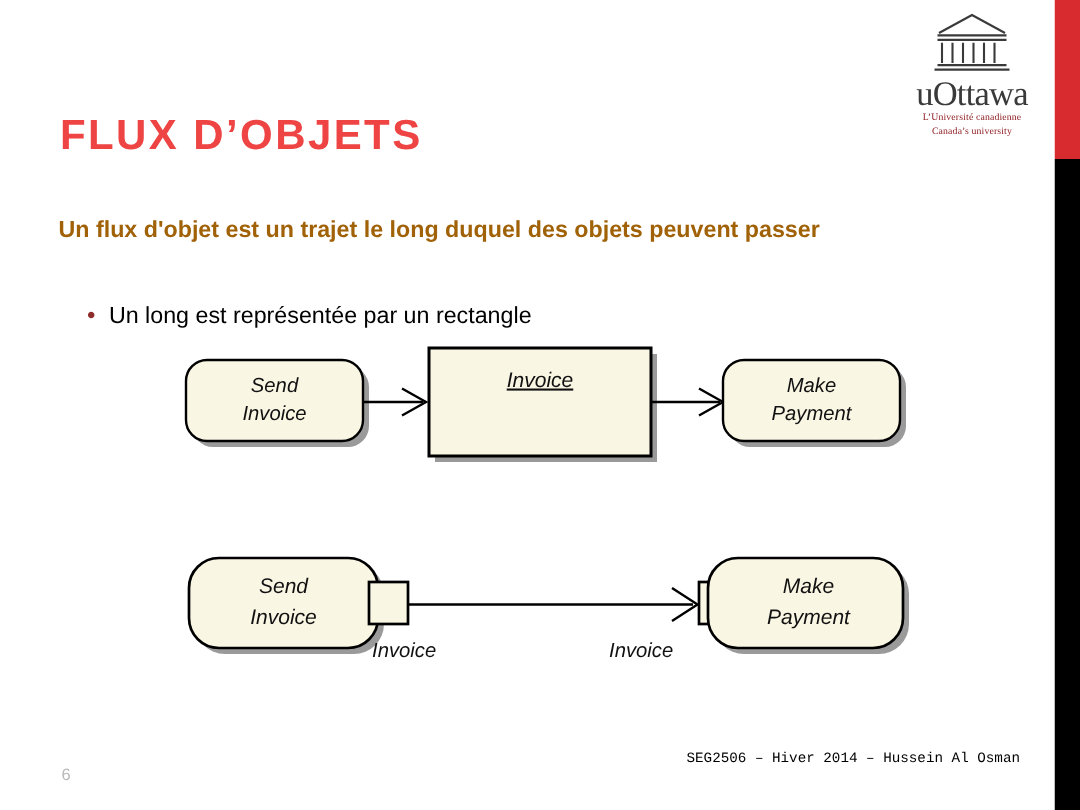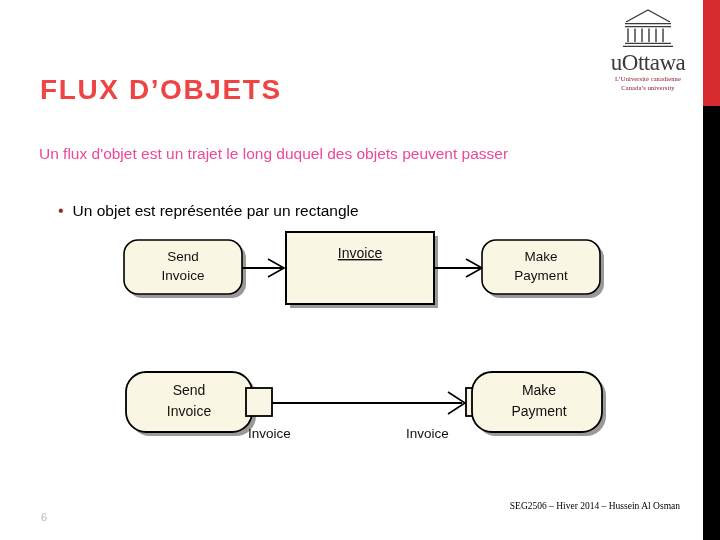--- a/index.html
+++ b/index.html
@@ -72,22 +72,22 @@
     letter-spacing: 1.6px;
     white-space: nowrap;
   }
 
   
   .para {
     position: absolute;
     left: 39px; top: 143px;
     width: 600px;
     font-size: 15.5px;
-    font-weight: normal;
-    color: #ec4899;
+    font-weight: bold;
+    color: #a16207;
     line-height: 21px;
   }
   .bullet-row {
     position: absolute;
     left: 58px; top: 201px;
     display: flex;
     align-items: baseline;
     gap: 9px;
   }
   .bullet-dot {
@@ -102,36 +102,36 @@
   }
   .subhead {
     position: absolute;
     left: 39px; top: 318px;
     font-size: 15.5px;
     font-weight: bold;
     color: #000000;
   }
 
   
-  .diagram { position: absolute; }
+  .diagram { position: absolute; font-style: italic; }
   .diagram svg { display: block; }
 
   
   .page-num {
     position: absolute;
     left: 41px; top: 511px;
     font-size: 11px;
     color: #b9b9b9;
   }
   .footer-credit {
     position: absolute;
     left: 440px; top: 500px;
     width: 240px;
     text-align: right;
-    font-family: Liberation Serif, serif;
+    font-family: Liberation Mono, monospace;
     font-size: 9.5px;
     line-height: 12px;
     color: #000000;
   }
 </style>
 </head>
 <body>
 
 <div class="slide">
 
@@ -155,21 +155,21 @@
     <span class="logo-tag">L’Université canadienne</span>
     <span class="logo-tag">Canada’s university</span>
   </div>
 
   <div class="title">FLUX D’OBJETS</div>
 
   <div class="para">Un flux d'objet est un trajet le long duquel des objets peuvent passer</div>
 
   <div class="bullet-row">
     <span class="bullet-dot">•</span>
-    <span class="bullet-text">Un objet est représentée par un rectangle</span>
+    <span class="bullet-text">Un long est représentée par un rectangle</span>
   </div>
 
   <div class="diagram" style="left:118px; top:228px;">
     <svg width="500" height="88" viewBox="0 0 500 88">
 
       <rect x="10" y="16" width="118" height="54" rx="14" fill="#9a9a9a"></rect>
       <rect x="172" y="8" width="148" height="72" fill="#9a9a9a"></rect>
       <rect x="368" y="16" width="118" height="54" rx="14" fill="#9a9a9a"></rect>
 
       <g>

